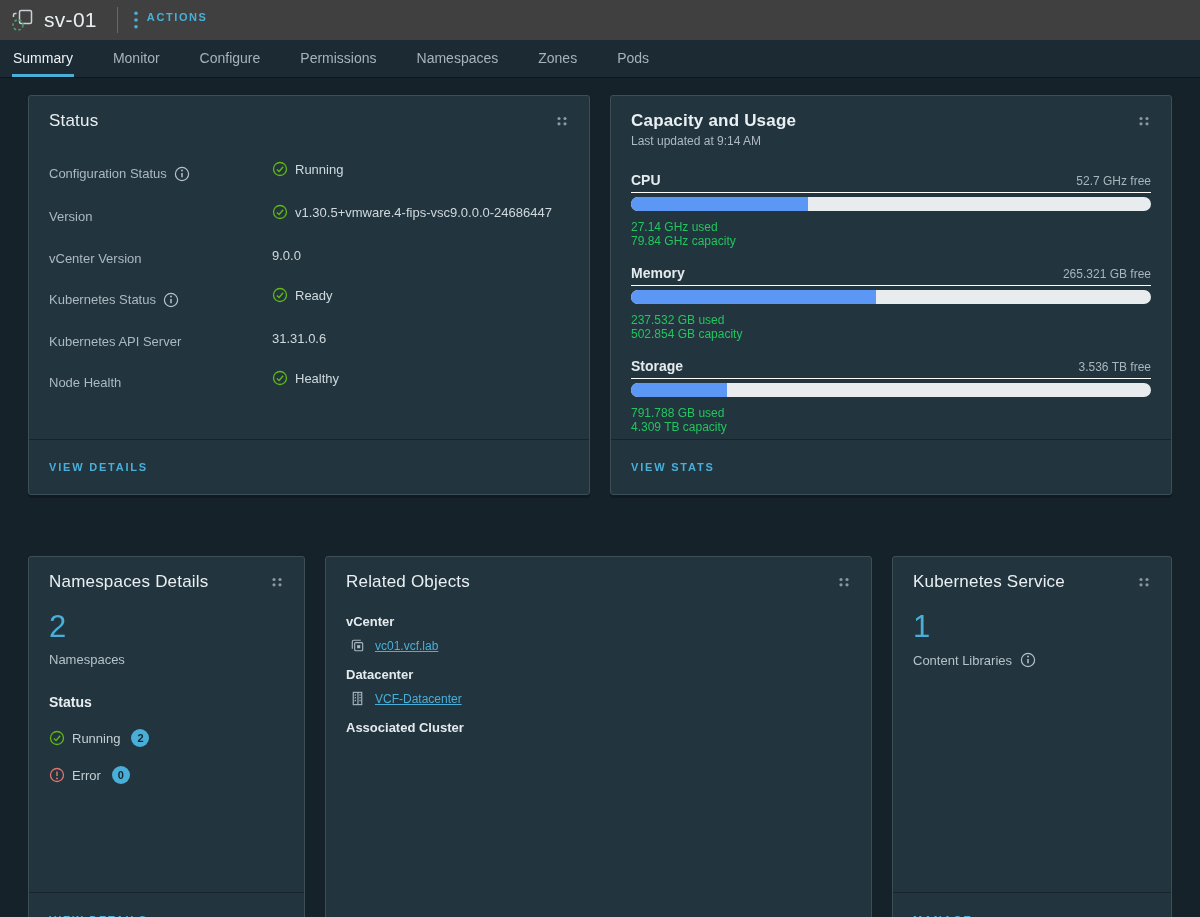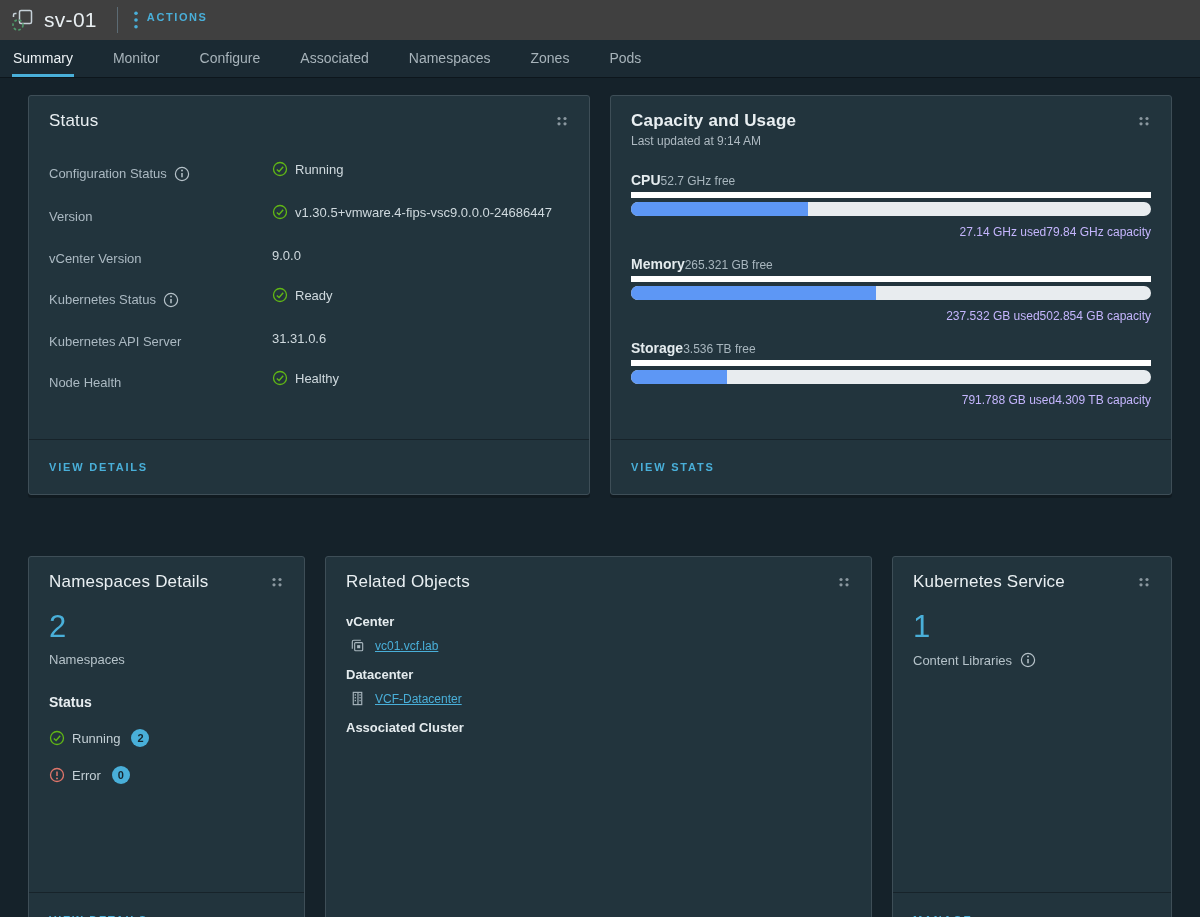--- a/index.html
+++ b/index.html
@@ -77,30 +77,30 @@
   .kv-label {
     width: 223px; flex: none;
     color: #abb9c2; font-size: 13px; line-height: 19px;
     display: flex; align-items: center; gap: 7px;
   }
   .kv-value { flex: 1; color: #cfd9de; font-size: 13px; line-height: 26px; margin-top: -4px; word-break: break-all; }
   .kv-value .st-icon { display: inline-block; vertical-align: -3px; margin-right: 7px; }
   
   .metrics { margin-top: 24px; }
   .metric-head {
-    display: flex; justify-content: flex-start; align-items: flex-end;
-    border-bottom: 6px solid #ffffff; padding-bottom: 4px;
+    display: flex; justify-content: space-between; align-items: flex-end;
+    border-bottom: 1px solid #ffffff; padding-bottom: 4px;
   }
   .metric-name { font-size: 14px; font-weight: 700; color: #e4ebee; }
   .metric-free { font-size: 12px; color: #a8b6be; }
   .bar { margin-top: 4px; height: 14px; border-radius: 8px; background: #e8ecef; overflow: hidden; }
   .bar-fill { height: 100%; background: #5d97f5; }
   .metric-foot {
-    display: flex; justify-content: flex-end;
-    margin: 9px 0 17px; font-size: 12px; color: #c4b5fd;
+    display: flex; justify-content: flex-start;
+    margin: 9px 0 17px; font-size: 12px; color: #22c55e; flex-direction: column;
   }
   
   .big-number { color: #49afd9; font-size: 31px; font-weight: 400; margin-top: 17px; }
   .number-label { color: #b5c2c9; font-size: 13px; margin-top: 7px; display: flex; align-items: center; gap: 8px; }
   .subhead { color: #e8eef1; font-size: 14px; font-weight: 700; margin-top: 27px; }
   .ns-status-row { display: flex; align-items: center; gap: 7px; margin-top: 19px; color: #c3cfd5; font-size: 13px; }
   .badge {
     display: inline-flex; align-items: center; justify-content: center;
     width: 18px; height: 18px; border-radius: 50%;
     background: #49afd9; color: #16242c; font-size: 11px; font-weight: 700;
@@ -136,21 +136,21 @@
       </svg>
     </span>
     <span>ACTIONS</span>
   </button>
 </header>
 
 <nav class="tabbar">
   <button class="tab active">Summary</button>
   <button class="tab">Monitor</button>
   <button class="tab">Configure</button>
-  <button class="tab">Associated</button>
+  <button class="tab">Permissions</button>
   <button class="tab">Namespaces</button>
   <button class="tab">Zones</button>
   <button class="tab">Pods</button>
 </nav>
 
 <main class="content">
 
   <section class="row row1">
 
     <article class="card">

